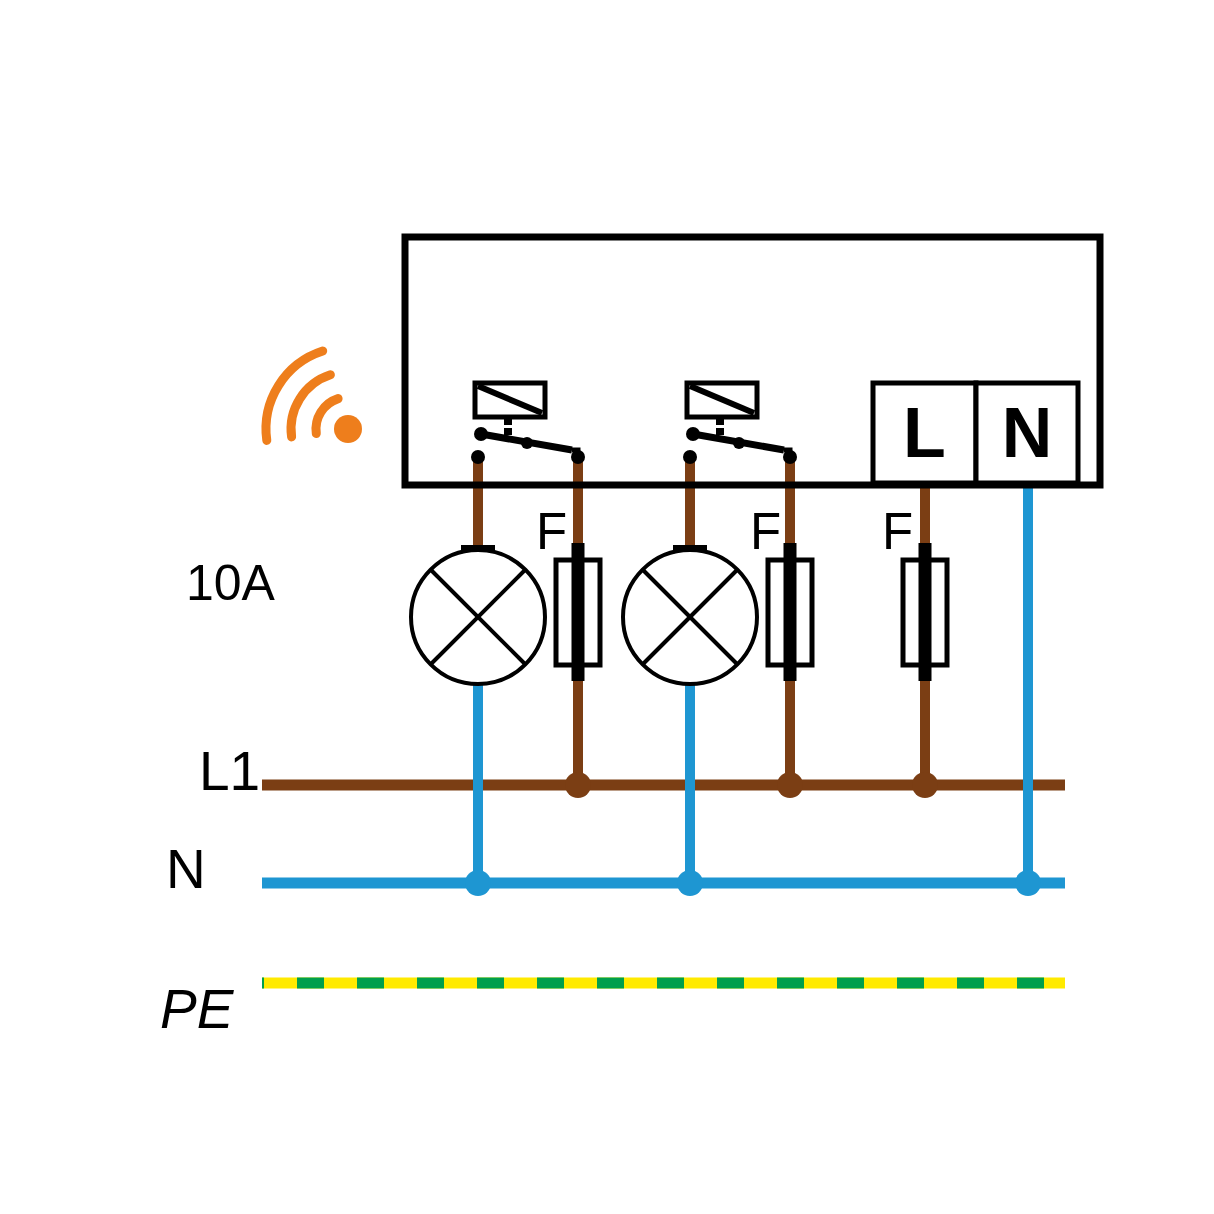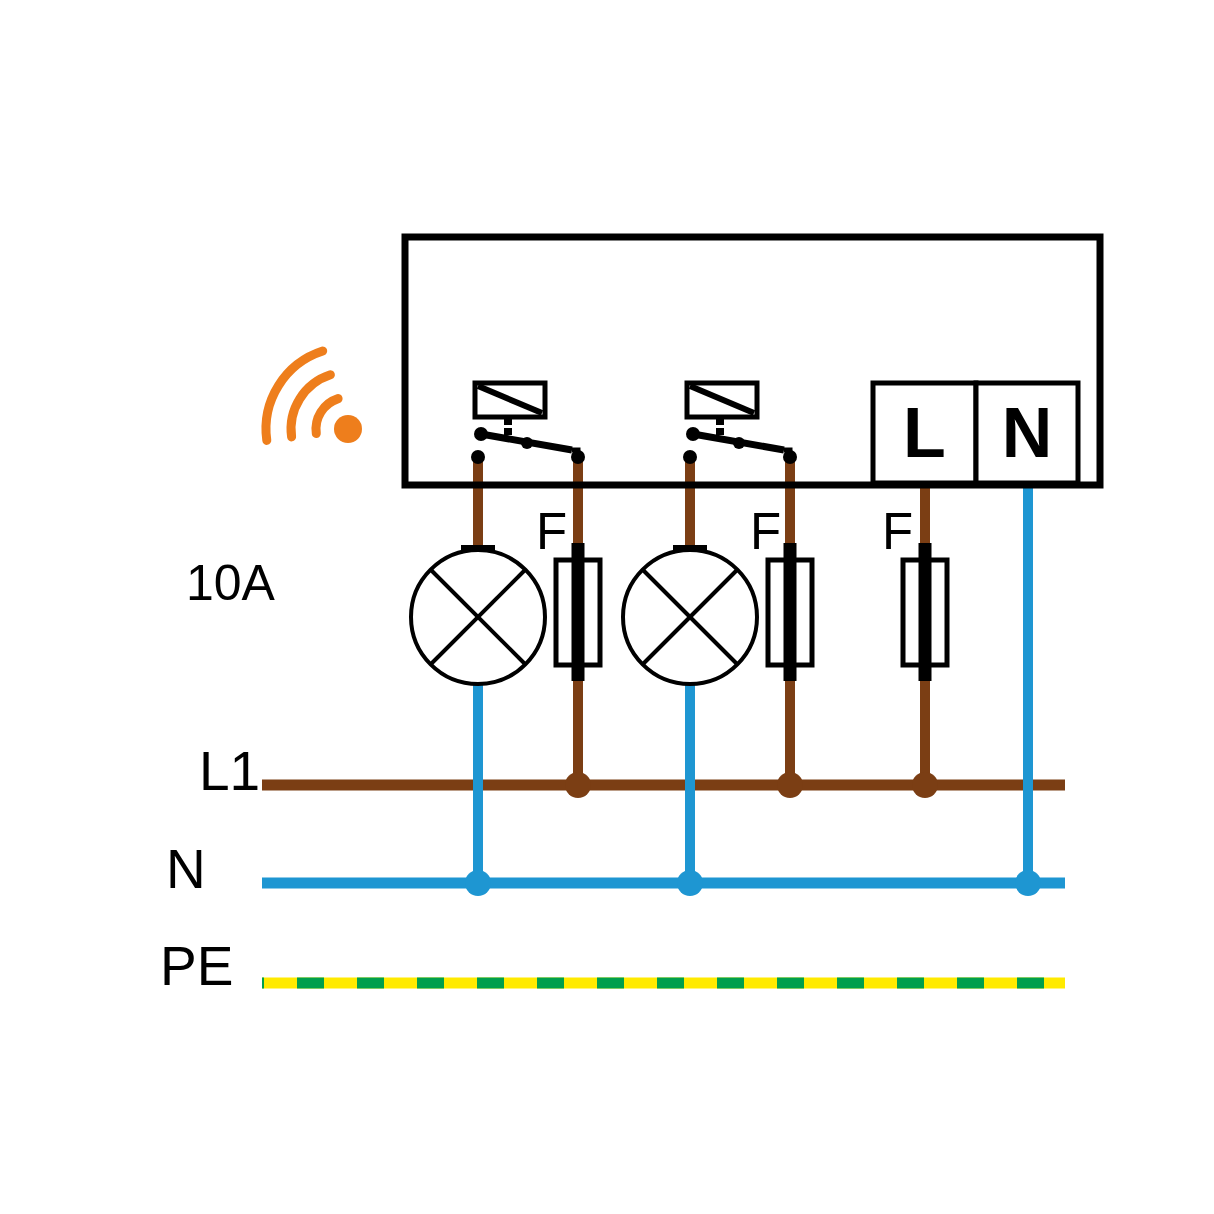--- a/index.html
+++ b/index.html
@@ -147,15 +147,15 @@
   <div class="terminal-cell terminal-n">N</div>
 
   <div class="txt fuse-label" style="left:536px;">F</div>
   <div class="txt fuse-label" style="left:750px;">F</div>
   <div class="txt fuse-label" style="left:882px;">F</div>
 
   <div class="txt note" style="top:558px;">10A</div>
 
   <div class="txt bus-label" style="left:163px;top:744px;margin-left:36px;">L1</div>
   <div class="txt bus-label" style="left:166px;top:842px;">N</div>
-  <div class="txt bus-label" style="left:160px;top:939px;">PE</div>
+  <div class="txt bus-label" style="left:160px;top:982px;font-style:italic;">PE</div>
 
 </div>
 
 </body></html>

